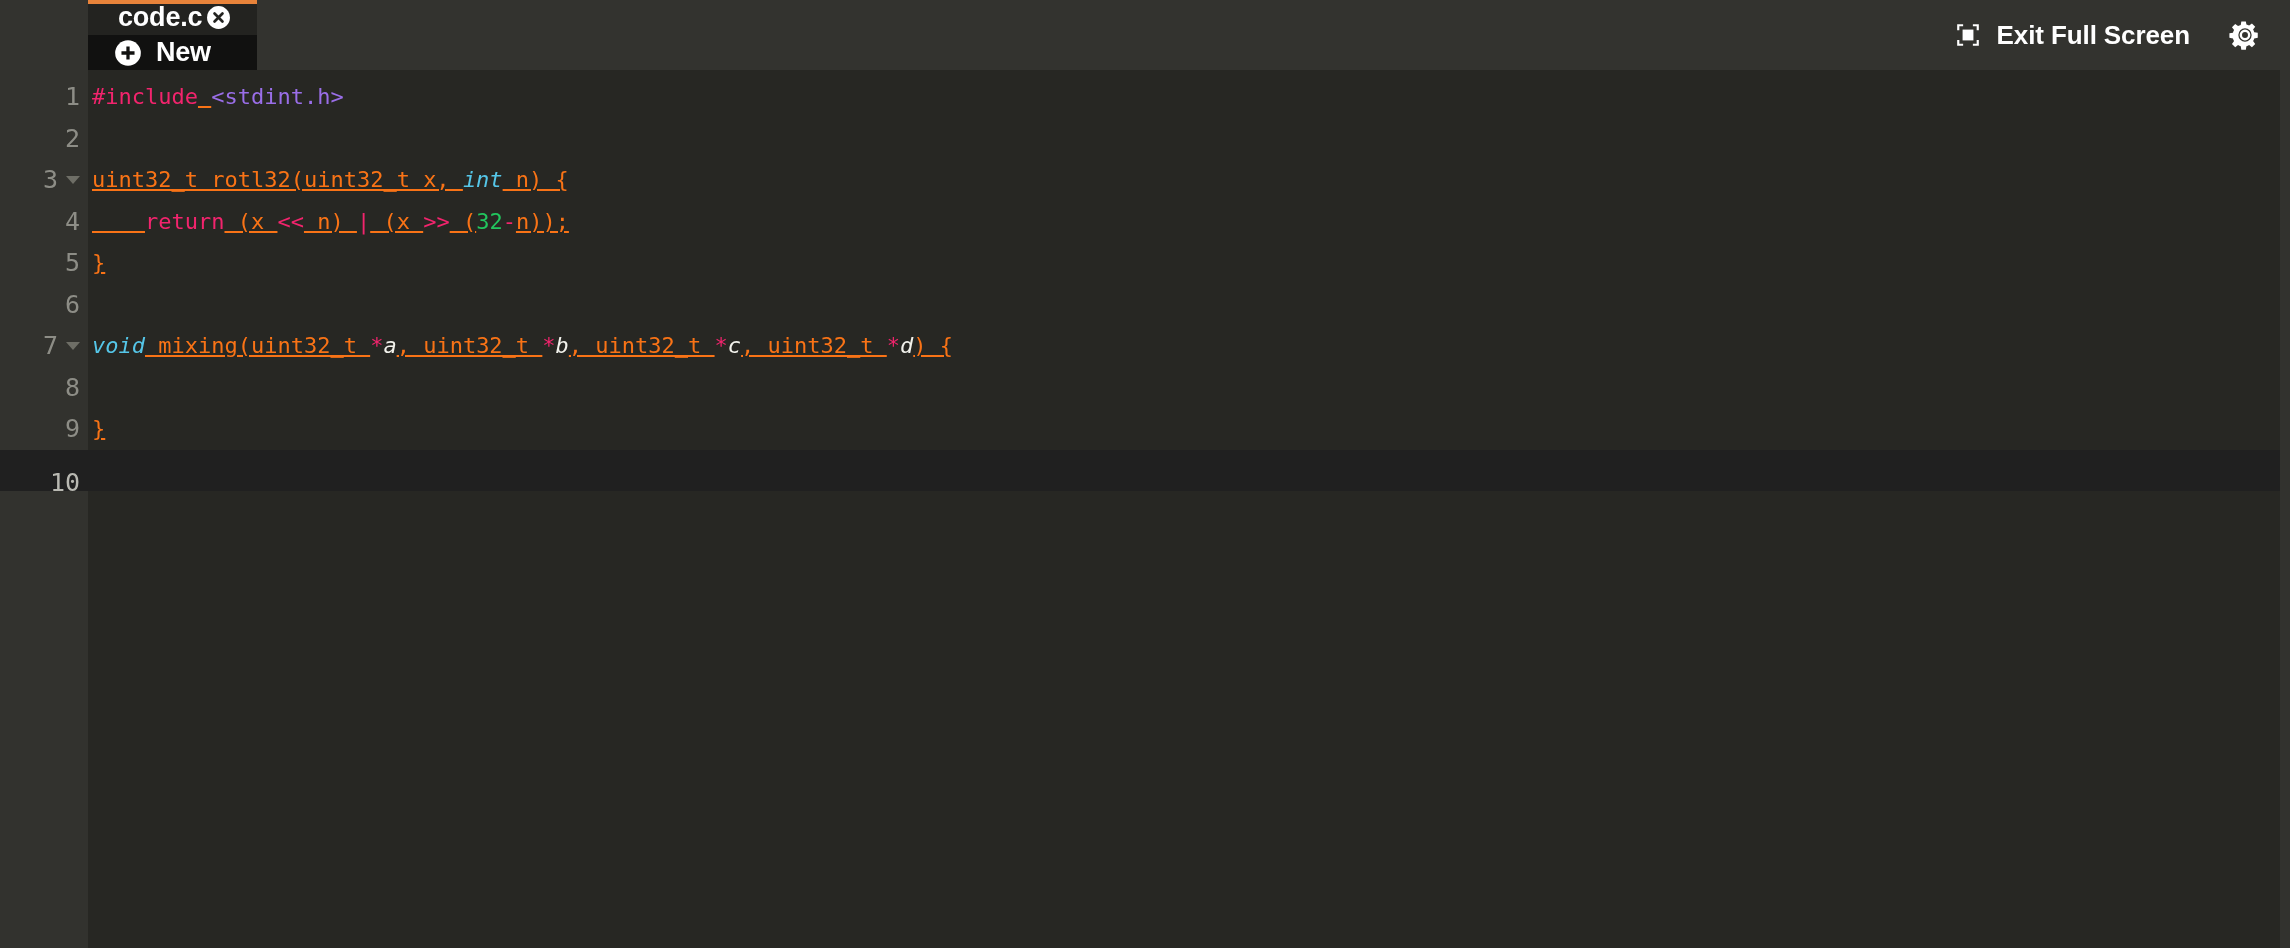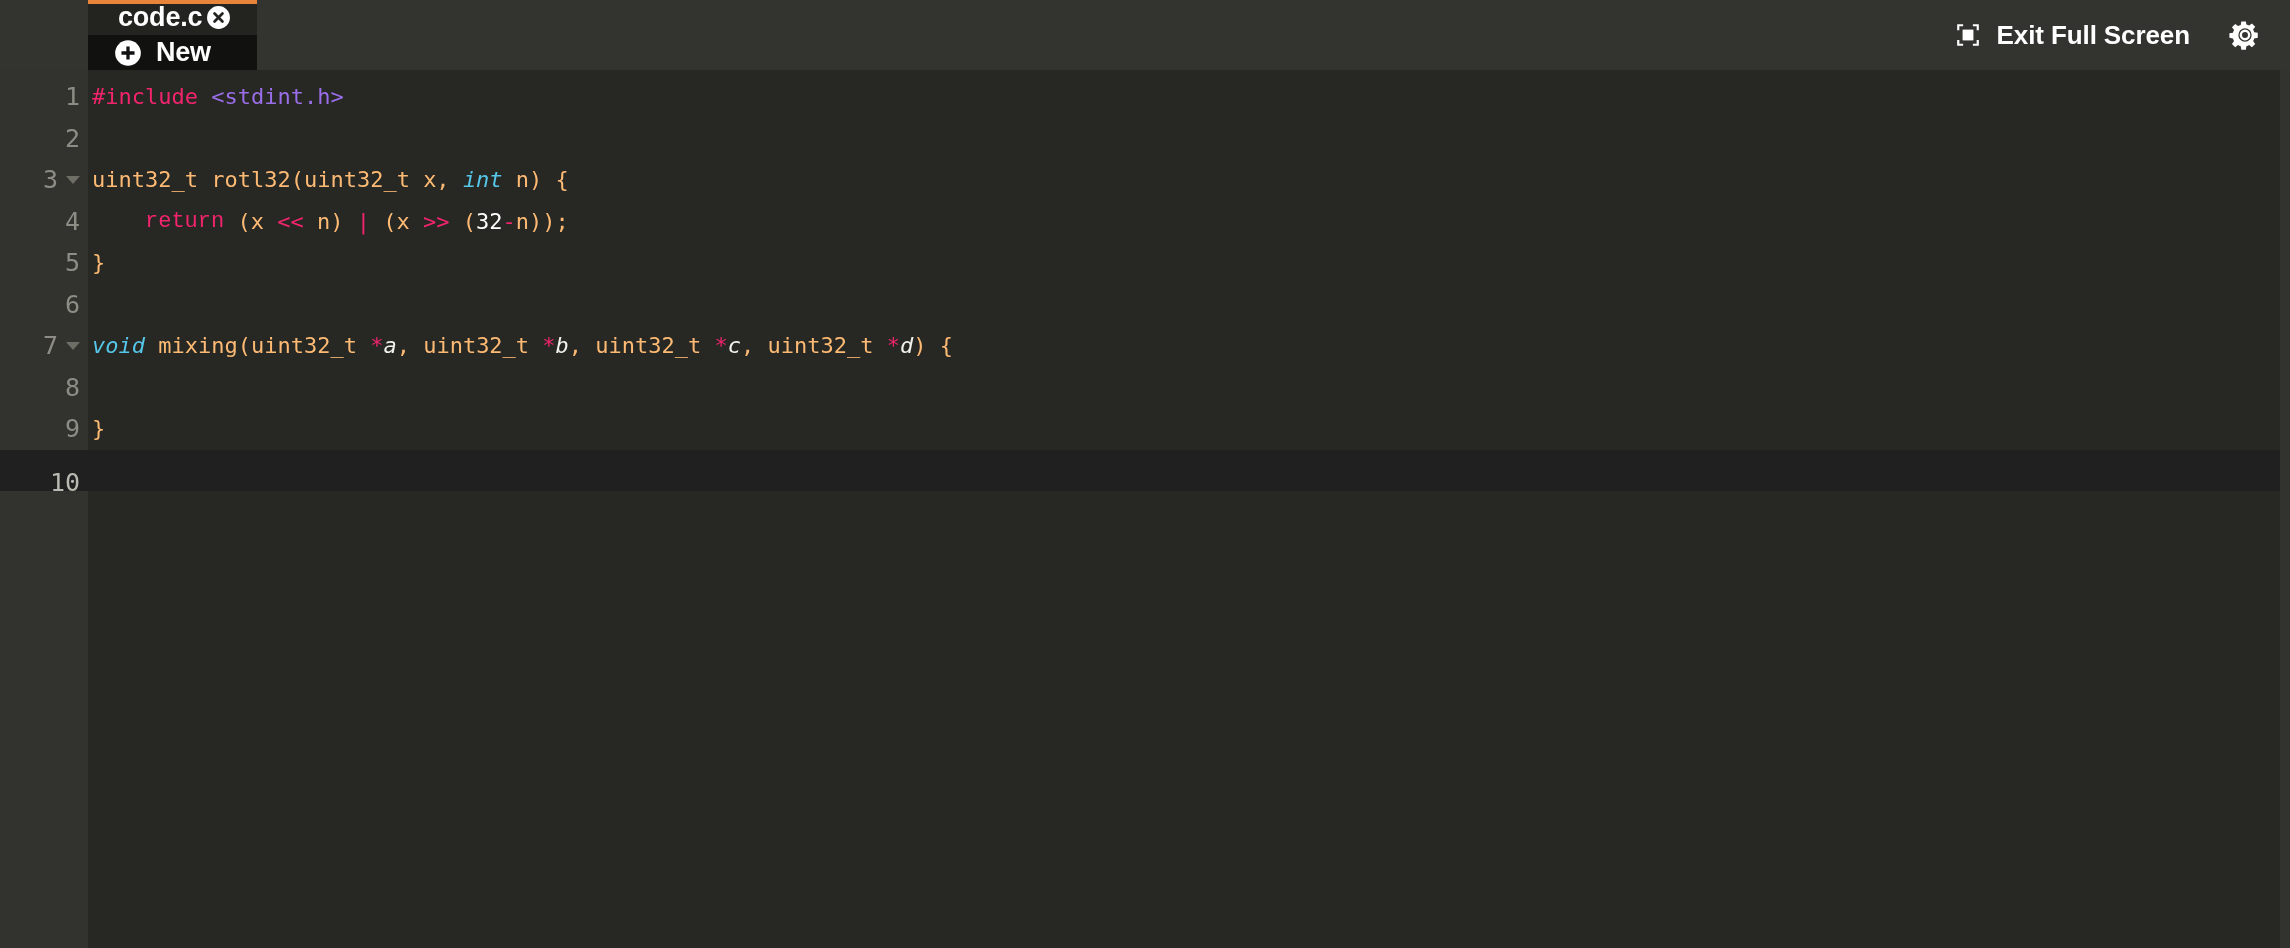--- a/index.html
+++ b/index.html
@@ -218,26 +218,26 @@
     letter-spacing: 0px;
   }
 
   .cline.active {
     background: #202020;
   }
 
   
   .t-pre   { color: #f2246d; }
   .t-str   { color: #9a6ee8; }
-  .t-kw    { color: #f2246d; font-family: Liberation Mono, monospace; }
+  .t-kw    { color: #f2246d; }
   .t-type  { color: #55c6e8; font-style: italic; }
   .t-op    { color: #f2246d; }
-  .t-num   { color: #ffffff; }
+  .t-num   { color: #22c55e; }
   .t-param { color: #f2f2ec; font-style: italic; }
-  .t-plain { color: #fdba74; }
+  .t-plain { color: #f97316; text-decoration: underline; }
 
   .scroll-rail {
     position: absolute;
     top: 0;
     right: 0;
     width: 10px;
     height: 878px;
     background: #32322e;
     z-index: 3;
   }

